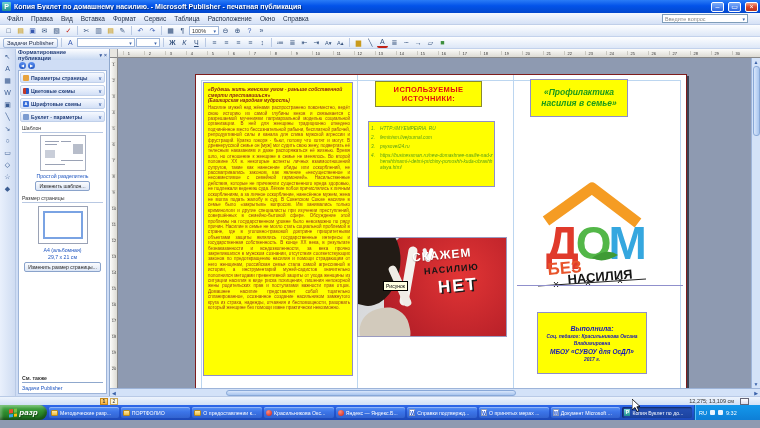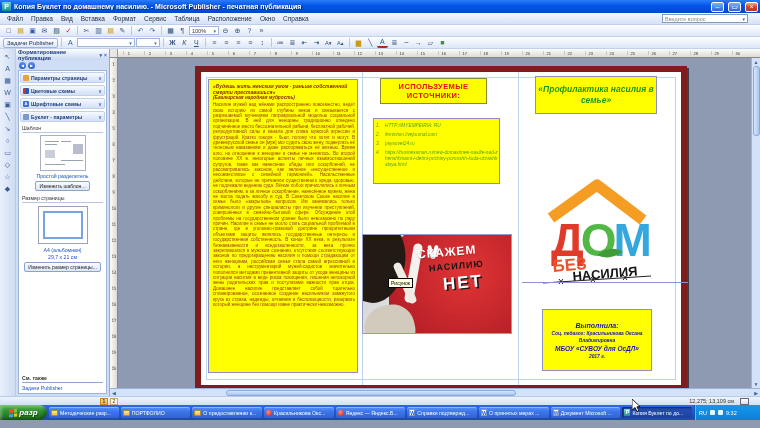--- a/index.html
+++ b/index.html
@@ -66,21 +66,21 @@
 .vruler{width:8px;background:linear-gradient(90deg,#fcfcfa,#dddbd4);border-right:1px solid #888;display:flex;flex-direction:column;overflow:hidden}
 .vtick{height:16px;flex:0 0 16px;font-size:8px;transform:scale(.5);transform-origin:center center;color:#333;text-align:center;border-top:1px solid #a9a69c}
 .workspace{flex:1;position:relative;background:#8e9ab1;overflow:hidden}
 .vscroll{width:9px;background:#d3e2f8;border-left:1px solid #9db4d9;display:flex;flex-direction:column;align-items:center}
 .scr-ar{font-size:5px;color:#3a62a9;height:8px;line-height:8px;flex:0 0 auto}
 .vthumb{width:7px;height:70px;background:linear-gradient(90deg,#d8e6fb,#a8c5ee);border:1px solid #89a9d8;border-radius:3px;margin-bottom:auto}
 .hscrollrow{height:8px;display:flex;background:#d3e2f8;border-top:1px solid #9db4d9;align-items:center;flex:0 0 auto}
 .hthumb{height:6px;width:290px;margin-left:110px;background:linear-gradient(#d8e6fb,#a8c5ee);border:1px solid #89a9d8;border-radius:3px}
 
 
-.page{position:absolute;left:77px;top:8px;width:492px;height:325px;background:#fff;border:6px solid #7f1d1d;box-shadow:2px 2px 0 #3a4050}
+.page{position:absolute;left:77px;top:16px;width:492px;height:325px;background:#fff;border:1px solid #7f1d1d;box-shadow:2px 2px 0 #3a4050}
 .mguide{position:absolute;left:5px;top:5px;right:5px;bottom:5px;border:1px solid #bcd6f0}
 .gv{position:absolute;top:0;bottom:0;width:1px;background:#bcd6f0}
 .ybox{position:absolute;background:#ffff00;border:1px solid #8f8fc8;overflow:hidden}
 .p1{left:7px;top:7px;width:150px;height:294px;padding:3px 4px}
 .p1 .inner{width:284px;transform:scale(.5);transform-origin:0 0}
 .p1 h1{font-size:10px;font-weight:bold;font-style:italic;color:#8d2a14;line-height:1.15}
 .p1 h2{font-size:9.5px;font-style:italic;color:#8d2a14;margin-bottom:4px}
 .p1 p{font-size:9px;line-height:1.2;color:#9a3a1e;text-align:justify}
 .p2title{left:179px;top:6px;width:107px;height:26px;border-color:#8a8a30;display:flex;align-items:center;justify-content:center;text-align:center}
 .p2title span{font-size:7.5px;font-weight:bold;color:#e01010;letter-spacing:.4px;line-height:1.25}
@@ -95,21 +95,21 @@
 .glove-light{position:absolute;left:2px;bottom:-20px;width:50px;height:48px;background:#d2cabc;border-radius:45%;transform:rotate(-14deg)}
 .band{position:absolute;left:46px;top:8px;width:9px;height:60px;background:#f4f2ee;border-radius:5px;transform:rotate(10deg)}
 .band2{position:absolute;left:38px;top:26px;width:8px;height:44px;background:#efece6;border-radius:4px;transform:rotate(-24deg)}
 .ribbon{position:absolute;left:70px;top:10px;width:4px;height:14px;background:#fff;transform:rotate(16deg);border-radius:2px}
 .ribbon2{position:absolute;left:66px;top:10px;width:4px;height:14px;background:#f2f2f2;transform:rotate(-16deg);border-radius:2px}
 .sh-t{position:absolute;font-weight:bold;transform:rotate(-5deg);white-space:nowrap}
 .sh1{left:54px;top:10px;color:#fff;font-size:12px;letter-spacing:1px;text-shadow:0 1px 1px rgba(0,0,0,.25)}
 .sh2{left:66px;top:26px;color:#151515;font-size:9px;letter-spacing:1px}
 .sh3{left:80px;top:38px;color:#fff;font-size:17px;letter-spacing:2px;text-shadow:1.5px 1.5px 0 #1a1a1a}
 .tooltip{position:absolute;left:187px;top:206px;background:#ffffe1;border:1px solid #000;font-size:5px;color:#000;padding:0 2px;line-height:8px;z-index:5}
-.p3title{left:334px;top:4px;width:122px;height:38px;display:flex;align-items:center;justify-content:center;text-align:center}
+.p3title{left:334px;top:4px;width:98px;height:38px;display:flex;align-items:center;justify-content:center;text-align:center}
 .p3title span{font-size:8.5px;font-weight:bold;font-style:italic;color:#1a9a1a;line-height:1.3}
 .logo{position:absolute;left:338px;top:100px;width:116px;height:114px}
 .p3line{position:absolute;left:321px;top:210px;width:166px;height:1px;background:#9090cc}
 .author{left:341px;top:237px;width:110px;height:62px;display:flex;flex-direction:column;justify-content:center;text-align:center;gap:2px}
 .author .a1{font-size:7px;font-weight:bold;font-style:italic;color:#1717b8}
 .author .a2{font-size:4.9px;font-weight:bold;font-style:italic;color:#1717b8}
 .author .a4{font-size:6.5px;font-weight:bold;font-style:italic;color:#1717b8}
 
 
 .statusbar{height:9px;background:linear-gradient(#eef4fd,#d2e0f6);border-top:1px solid #b9cae6;display:flex;align-items:center;padding:0 3px;gap:2px;font-size:5.5px;color:#333;flex:0 0 auto}

